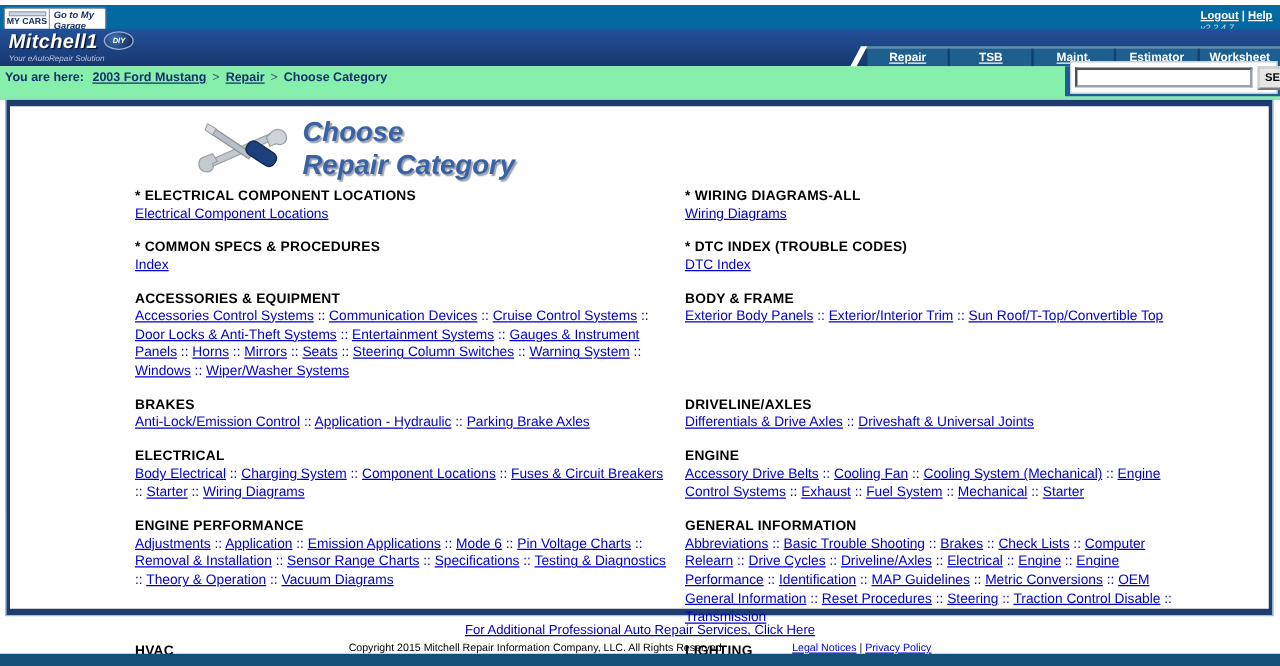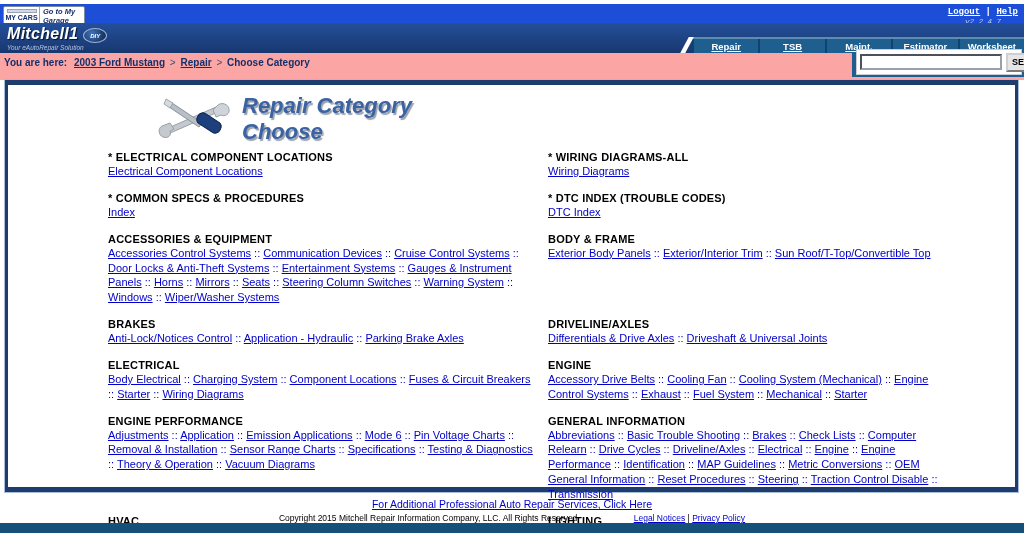--- a/index.html
+++ b/index.html
@@ -1,59 +1,59 @@
 <!DOCTYPE html>
 <html><head>
 <meta charset="utf-8">
 <style>
   * { margin:0; padding:0; box-sizing:border-box; }
   html,body { background:#dfe3ea; }
   .page { position:relative; width:1024px; height:533px; background:#fff; overflow:hidden;
           font-family:"Liberation Sans", sans-serif; }
 
   
-  .topbar { position:absolute; top:4px; left:0; width:100%; height:23px; background:#1d4ed8; }
+  .topbar { position:absolute; top:4px; left:0; width:100%; height:23px; background:#0369a1; }
   .garage-btn { position:absolute; left:3px; top:2px; height:20px; background:#fff;
                 border:1px solid #7d8aa0; border-radius:2px; display:flex; cursor:pointer; }
   .plate { width:36px; border-right:1px solid #9aa4b4; display:flex; flex-direction:column;
            align-items:center; justify-content:flex-start; }
   .plate-top { width:30px; height:4px; margin-top:2px; background:#cfd9ea; border:1px solid #9aa4b4; }
   .plate-txt { font-size:7px; font-weight:bold; color:#14306b; line-height:1.3; }
   .garage-label { width:44px; padding:1px 3px; font-size:7.5px; font-style:italic; font-weight:bold;
                   color:#14306b; line-height:1.2; display:flex; align-items:center; }
-  .top-right { position:absolute; right:6px; top:3px; text-align:center;font-family:Liberation Mono, monospace; }
+  .top-right { position:absolute; right:6px; top:3px; text-align:left; }
   .top-links { font-size:9px; font-weight:bold; color:#fff; }
   .top-links a { color:#fff; text-decoration:underline; cursor:pointer; }
   .version { font-size:7.5px; font-style:italic; color:#c7d1e6; margin-top:1px; }
 
   
   .brandbar { position:absolute; top:23px; left:0; width:100%; height:30px;
               background:linear-gradient(#24509a 0%, #18376f 100%); }
   .logo { position:absolute; left:7px; top:2px; cursor:pointer; }
-  .logo-row { display:flex; align-items:flex-end; }
+  .logo-row { display:flex; align-items:flex-start; }
   .logo-text { color:#fff; font-size:16px; font-weight:bold; font-style:italic;
                text-shadow:1px 1px 1px #05112c; letter-spacing:.3px; }
   .diy-badge { display:inline-block; margin-left:5px; width:24px; height:15px;
                background:radial-gradient(circle at 35% 35%, #3f72b8, #0d2247);
                border:1px solid #9db2d8; border-radius:50%; color:#fff; font-size:6px;
                font-weight:bold; font-style:italic; text-align:center; line-height:14px; }
   .tagline { color:#b5c3e0; font-size:6.5px; margin-top:1px; font-style:italic; }
 
   
   .tabbar { position:absolute; right:0; top:14px; width:332px; height:16px;
             background:#1f5f90; border-top:2px solid #5e8cb0; display:flex; }
   .tab-slash { position:absolute; left:-8px; top:-2px; width:5px; height:18px;
                background:#fff; transform:skewX(-28deg); }
   .tab { flex:1; text-align:center; border-left:2px solid #0f436e; cursor:pointer;
          display:flex; align-items:center; justify-content:center; }
   .tab:first-child { border-left:none; }
   .tab a { color:#fff; font-size:9.5px; font-weight:bold; text-decoration:underline; }
 
   
-  .crumbrow { position:absolute; top:53px; left:0; width:100%; height:27px; background:#fca5a5; }
+  .crumbrow { position:absolute; top:53px; left:0; width:100%; height:27px; background:#86efac; }
   .search-teal { position:absolute; right:0; top:0; width:172px; height:24px; background:#1f5f90; }
   .breadcrumb { position:absolute; left:4px; top:4px; font-size:10px; font-weight:bold; color:#14306b; }
   .breadcrumb a { color:#14306b; text-decoration:underline; cursor:pointer; }
   .crumb-sep { font-weight:normal; color:#44506b; padding:0 2px; }
   .search-panel { position:absolute; right:2px; top:-4px; width:166px; height:26px; background:#fff;
                   border:1px solid #c9ced6; display:flex; align-items:center; padding:0 3px; }
   .search-panel input { flex:1; height:16px; border:2px inset #9aa0ab; font-size:10px; padding:0 3px;
                         font-family:"Liberation Sans", sans-serif; }
   .search-btn { margin-left:4px; height:19px; font-size:9px; font-weight:bold; color:#000;
                 background:#e6e6e6; border:2px outset #cfcfcf; padding:0 4px; cursor:pointer;
@@ -161,22 +161,22 @@
           <path d="M60 12 C64 9 70 11 71 16 C72 21 67 24 63 22 L58 24 L55 17 Z" fill="#cfd4da"></path>
         </g>
 
         <g>
           <path d="M14 10 L44 30 L41 34 L11 14 Z" fill="#b9bfc6" stroke="#8d939b" stroke-width="1"></path>
           <rect x="38" y="24" width="26" height="12" rx="5" transform="rotate(33 51 30)" fill="#1d3f7c" stroke="#0e2450" stroke-width="1"></rect>
           <path d="M8 6 L15 10 L12 15 L6 11 Z" fill="#d6dade" stroke="#8d939b" stroke-width="0.8"></path>
         </g>
       </svg>
       <div class="title-text">
+        <div>Choose</div>
         <div>Repair Category</div>
-        <div>Choose</div>
       </div>
     </div>
     <table class="cat-table">
       <tbody id="cat-body">
           <tr>
             <td class="cat-cell-left">
               <div class="cat-section">
                 <div class="cat-heading">* ELECTRICAL COMPONENT LOCATIONS</div>
                 <div class="cat-links"><a>Electrical Component Locations</a></div>
               </div>
@@ -213,21 +213,21 @@
               <div class="cat-section">
                 <div class="cat-heading">BODY &amp; FRAME</div>
                 <div class="cat-links"><a>Exterior Body Panels</a><span class="lsep"> :: </span><a>Exterior/Interior Trim</a><span class="lsep"> :: </span><a>Sun Roof/T-Top/Convertible Top</a></div>
               </div>
             </td>
           </tr>
           <tr>
             <td class="cat-cell-left">
               <div class="cat-section">
                 <div class="cat-heading">BRAKES</div>
-                <div class="cat-links"><a>Anti-Lock/Notices Control</a><span class="lsep"> :: </span><a>Application - Hydraulic</a><span class="lsep"> :: </span><a>Parking Brake Axles</a></div>
+                <div class="cat-links"><a>Anti-Lock/Emission Control</a><span class="lsep"> :: </span><a>Application - Hydraulic</a><span class="lsep"> :: </span><a>Parking Brake Axles</a></div>
               </div>
             </td>
             <td>
               <div class="cat-section">
                 <div class="cat-heading">DRIVELINE/AXLES</div>
                 <div class="cat-links"><a>Differentials &amp; Drive Axles</a><span class="lsep"> :: </span><a>Driveshaft &amp; Universal Joints</a></div>
               </div>
             </td>
           </tr>
           <tr>

